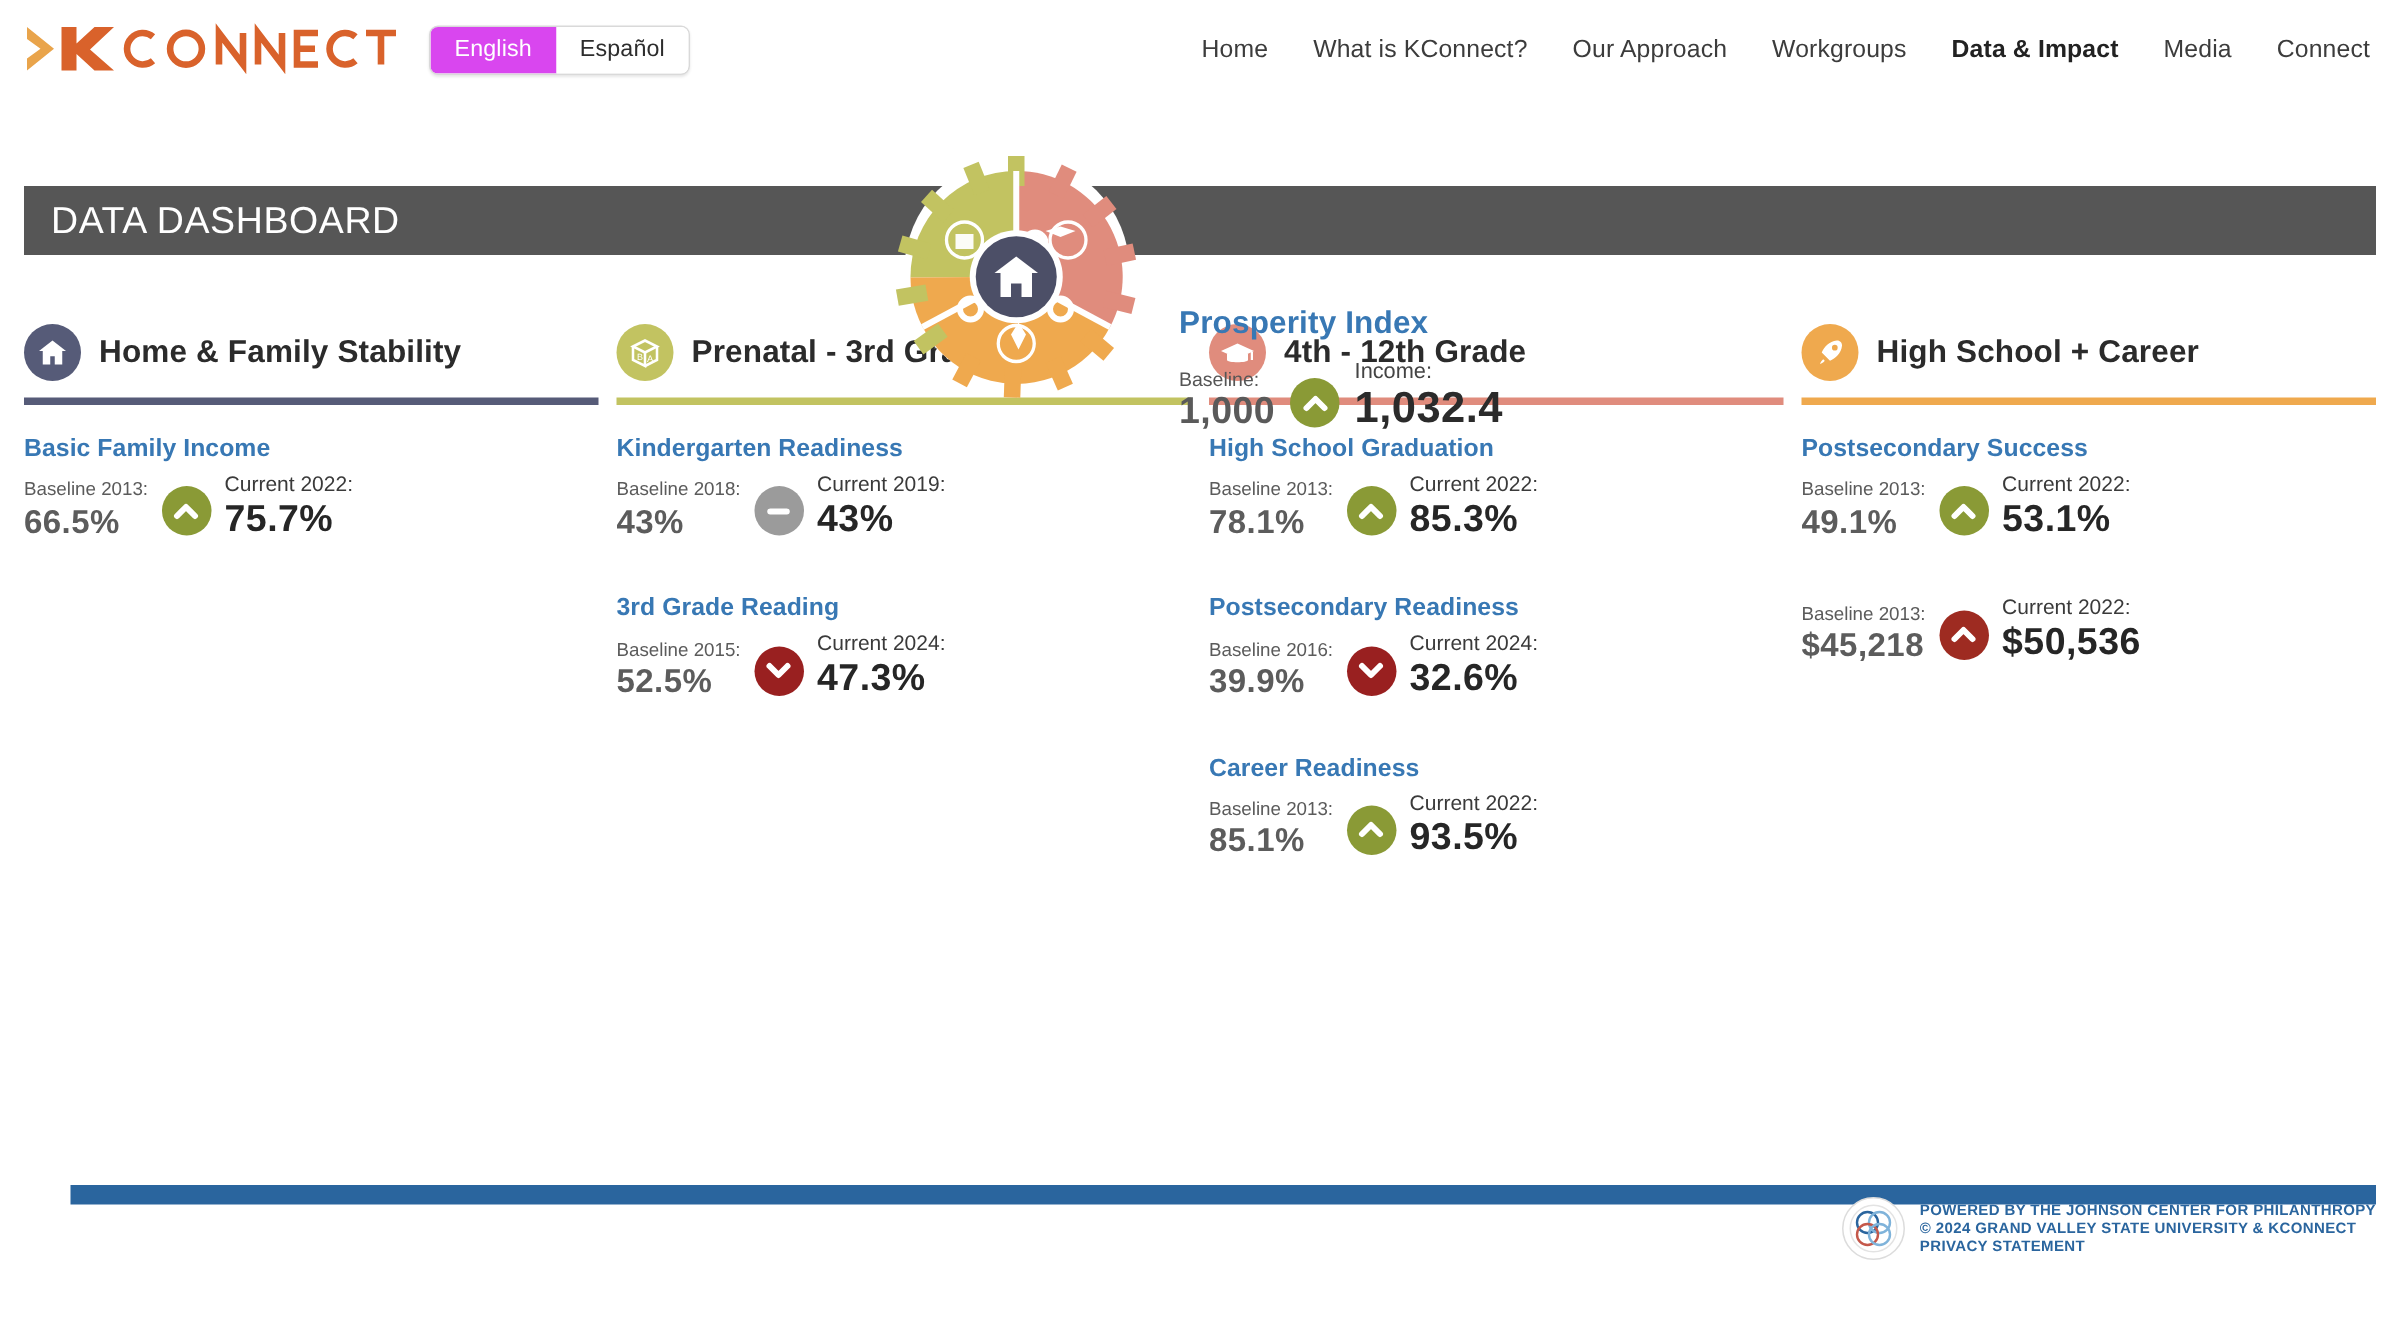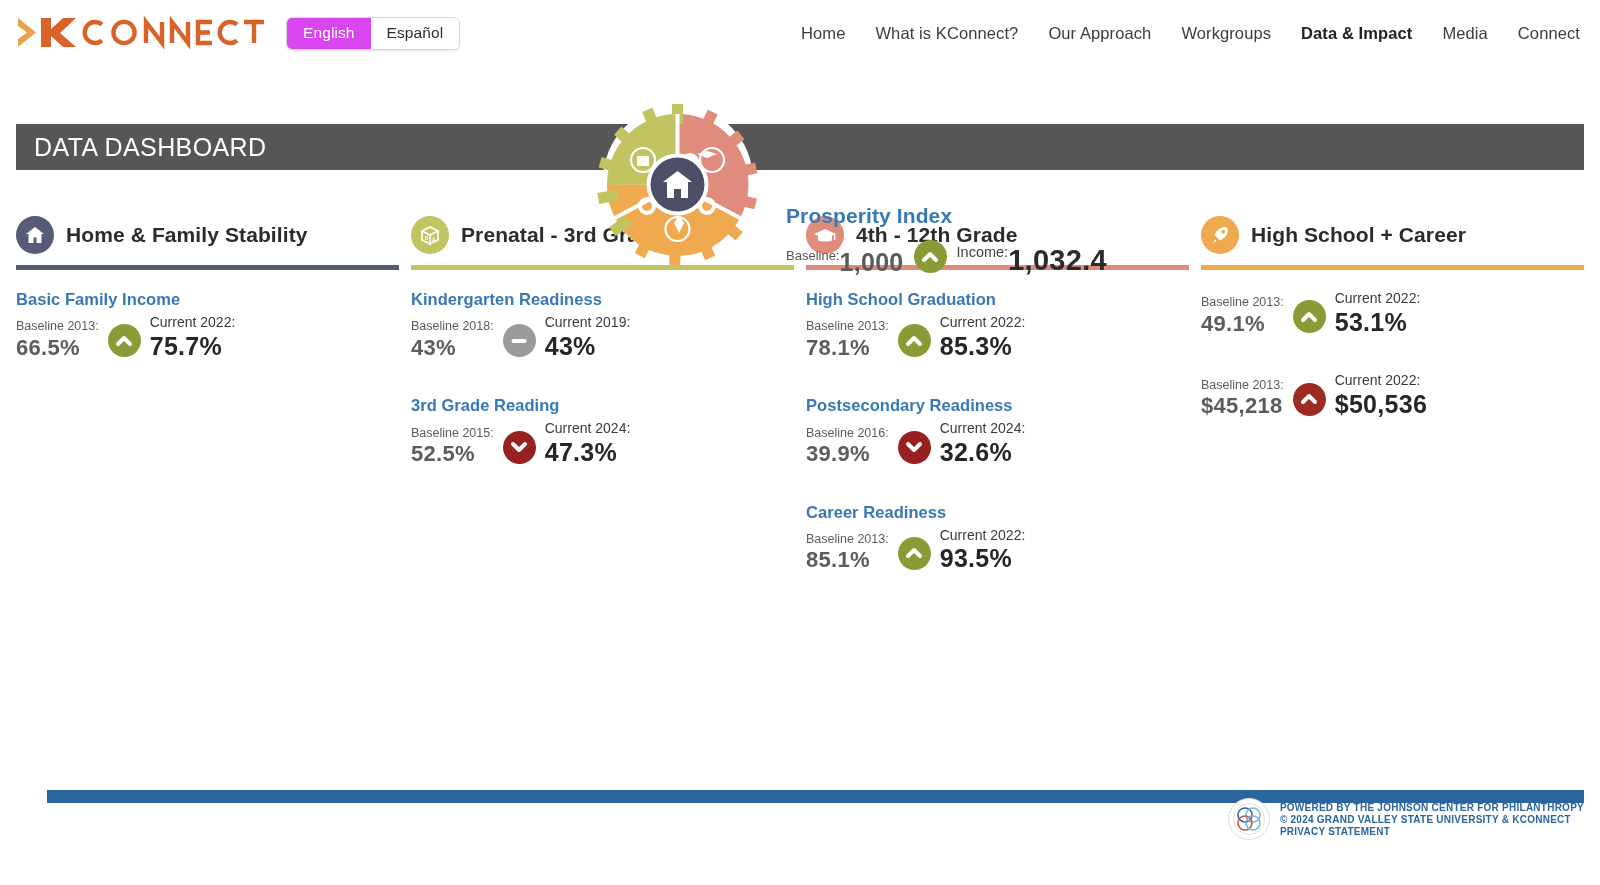--- a/index.html
+++ b/index.html
@@ -105,21 +105,21 @@
     font-size: 21px;
     font-weight: bold;
     letter-spacing: .1px;
     margin-top: 48px;
   }
   .pi-row {
     display: flex;
     align-items: flex-end;
     margin-top: 12px;
   }
-  .pi-col { display: flex; }
+  .pi-col { display: flex; flex-direction: column; }
   .pi-label { font-size: 13px; color: #555; }
   .pi-label.lg { font-size: 14.5px; color: #444; }
   .pi-value {
     font-size: 25px; font-weight: bold; color: #5a5a5a;
     letter-spacing: .3px; line-height: 1.12;
   }
   .pi-value.lg { font-size: 29px; color: #2b2b2b; }
   .pi-arrow-holder { padding: 0 10px 3px 10px; }
 
   
@@ -508,20 +508,21 @@
             <path d="M16.5 4c-5 .5-8.5 4.5-10 8l5.5 5.5c3.5-1.5 7.5-5 8-10 .2-2-1.5-3.7-3.5-3.5z" fill="#fff"></path>
             <circle cx="15.2" cy="8.8" r="1.9" fill="#efa94e"></circle>
             <path d="M7.5 16.5c-1.5 1-2.2 3.2-2.2 3.2s2.2-.7 3.2-2.2z" fill="#fff"></path>
           </svg>
         </span>
         <span class="cat-title">High School + Career</span>
       </div>
       <div class="cat-rule" style="background: rgb(239, 169, 78);"></div>
       <div class="metrics">
         <div class="metric">
+          <div class="metric-title">Postsecondary Success</div>
           <div class="metric-row">
             <div class="m-col">
               <span class="m-label">Baseline 2013:</span>
               <span class="m-val">49.1%</span>
             </div>
             <div class="m-arrow"><span class="arrow-badge up">
                 <svg width="18" height="18" viewBox="0 0 18 18">
                   <path d="M3 12 L9 6 L15 12" fill="none" stroke="#fff" stroke-width="4" stroke-linecap="round" stroke-linejoin="round"></path>
                 </svg>
               </span></div>

